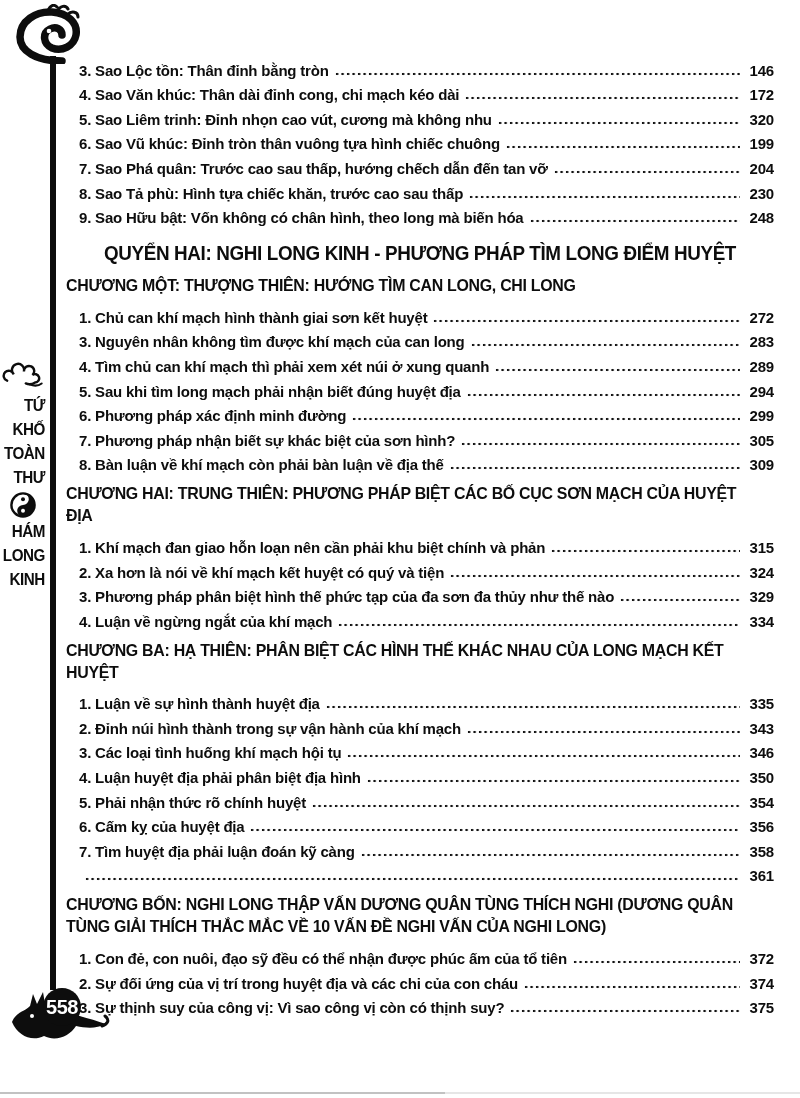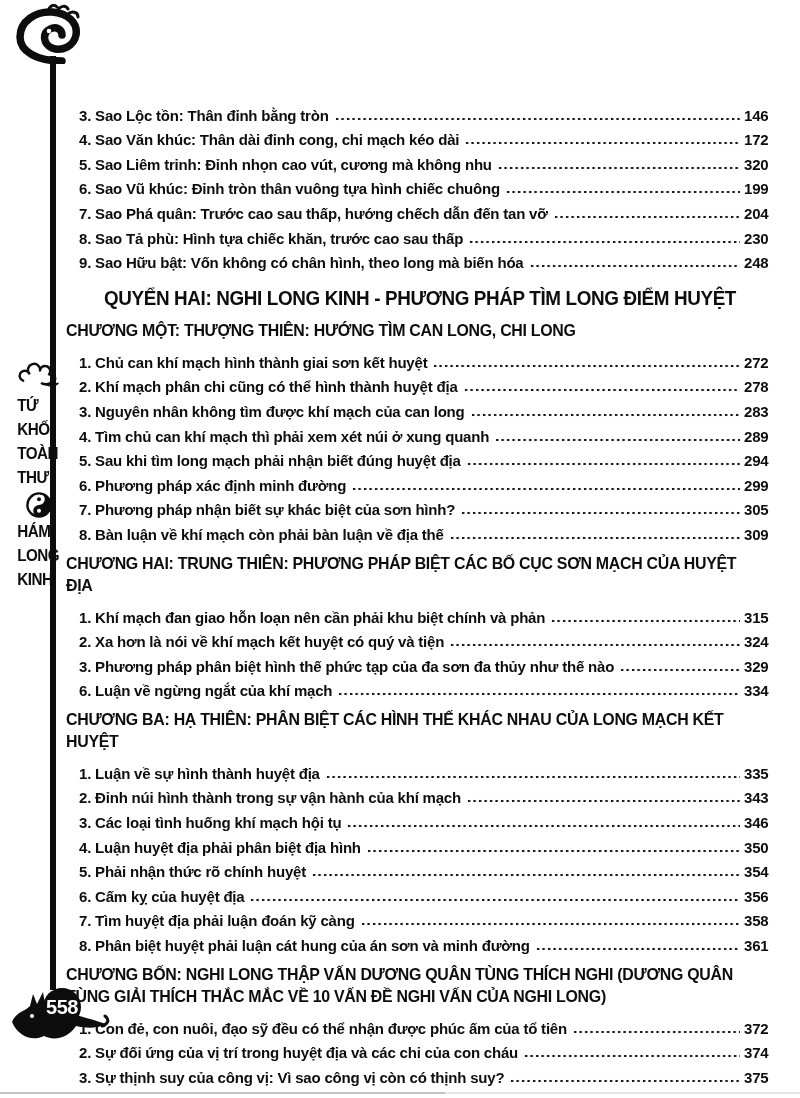--- a/index.html
+++ b/index.html
@@ -17,42 +17,42 @@
   .bottom-dragon{position:absolute;left:6px;top:986px;}
   .page-badge{
     position:absolute;left:43px;top:988px;width:38px;height:38px;border-radius:50%;
     background:#0d0d0d;color:#ffffff;display:flex;align-items:center;justify-content:center;
     font-size:20px;font-weight:bold;letter-spacing:-0.5px;z-index:3;
   }
   .bottom-rule-dark{position:absolute;left:0;top:1092px;width:445px;height:2px;background:#c2c2c2;}
   .bottom-rule-light{position:absolute;left:445px;top:1092px;width:430px;height:2px;background:#e6e6e6;}
 
   
-  .spine-label{position:absolute;left:16px;top:362px;width:46px;text-align:left;z-index:2;}
+  .spine-label{position:absolute;left:0;top:362px;width:46px;text-align:right;z-index:2;}
   .spine-ornament{display:block;margin:0 auto 4px;}
   .spine-word{
     font-size:16px;font-weight:bold;line-height:24px;letter-spacing:-0.5px;
     transform:scaleX(0.95);
   }
   .yinyang{display:block;margin:2px auto 2px;}
 
   
-  .content{position:absolute;left:66px;top:54px;right:26px;margin-top:45px;}
+  .content{position:absolute;left:66px;top:54px;right:26px;}
   .toc-row{
     display:flex;align-items:flex-end;height:24.6px;
     font-size:15px;font-weight:bold;letter-spacing:-0.2px;
     padding-left:13px;
   }
   .entry-label{white-space:nowrap;}
   .leader{
     flex:1;align-self:flex-end;height:4px;margin:0 4px 3px 6px;min-width:12px;
     background-image:radial-gradient(circle at 2px 2px,#111 1.15px,transparent 1.55px);
     background-size:5.5px 4px;background-repeat:repeat-x;background-position:left bottom;
   }
-  .entry-page{white-space:nowrap;min-width:30px;}
+  .entry-page{white-space:nowrap;min-width:30px;text-align:right;}
 
   .part-title{
     text-align:center;font-size:20.5px;font-weight:bold;letter-spacing:-0.4px;
     margin:15px 0 9px;transform:scaleX(0.92);
   }
   .chapter-title{
     font-size:16.5px;font-weight:bold;letter-spacing:-0.3px;line-height:22px;
     margin:9px 0 5px;transform:scaleX(0.965);transform-origin:left center;
   }
   h1,h2{font-family:inherit;}
@@ -131,25 +131,20 @@
     <h1 class="part-title">QUYỂN HAI: NGHI LONG KINH - PHƯƠNG PHÁP TÌM LONG ĐIỂM HUYỆT</h1>
     <div>
         <section>
           <h2 class="chapter-title">CHƯƠNG MỘT: THƯỢNG THIÊN: HƯỚNG TÌM CAN LONG, CHI LONG</h2>
           <div class="toc-row">
             <span class="entry-label">1. Chủ can khí mạch hình thành giai sơn kết huyệt</span>
             <span class="leader"></span>
             <span class="entry-page">272</span>
           </div>
           <div class="toc-row">
-            <span class="entry-label">2. Khí mạch phân chi cũng có thể hình thành huyệt địa</span>
-            <span class="leader"></span>
-            <span class="entry-page">278</span>
-          </div>
-          <div class="toc-row">
             <span class="entry-label">3. Nguyên nhân không tìm được khí mạch của can long</span>
             <span class="leader"></span>
             <span class="entry-page">283</span>
           </div>
           <div class="toc-row">
             <span class="entry-label">4. Tìm chủ can khí mạch thì phải xem xét núi ở xung quanh</span>
             <span class="leader"></span>
             <span class="entry-page">289</span>
           </div>
           <div class="toc-row">
@@ -184,21 +179,21 @@
             <span class="entry-label">2. Xa hơn là nói về khí mạch kết huyệt có quý và tiện</span>
             <span class="leader"></span>
             <span class="entry-page">324</span>
           </div>
           <div class="toc-row">
             <span class="entry-label">3. Phương pháp phân biệt hình thế phức tạp của đa sơn đa thủy như thế nào</span>
             <span class="leader"></span>
             <span class="entry-page">329</span>
           </div>
           <div class="toc-row">
-            <span class="entry-label">6. Luận về ngừng ngắt của khí mạch</span>
+            <span class="entry-label">4. Luận về ngừng ngắt của khí mạch</span>
             <span class="leader"></span>
             <span class="entry-page">334</span>
           </div>
         </section>
         <section>
           <h2 class="chapter-title">CHƯƠNG BA: HẠ THIÊN: PHÂN BIỆT CÁC HÌNH THẾ KHÁC NHAU CỦA LONG MẠCH KẾT HUYỆT</h2>
           <div class="toc-row">
             <span class="entry-label">1. Luận về sự hình thành huyệt địa</span>
             <span class="leader"></span>
             <span class="entry-page">335</span>
@@ -227,21 +222,20 @@
             <span class="entry-label">6. Cấm kỵ của huyệt địa</span>
             <span class="leader"></span>
             <span class="entry-page">356</span>
           </div>
           <div class="toc-row">
             <span class="entry-label">7. Tìm huyệt địa phải luận đoán kỹ càng</span>
             <span class="leader"></span>
             <span class="entry-page">358</span>
           </div>
           <div class="toc-row">
-            <span class="entry-label">8. Phân biệt huyệt phải luận cát hung của án sơn và minh đường</span>
             <span class="leader"></span>
             <span class="entry-page">361</span>
           </div>
         </section>
         <section>
           <h2 class="chapter-title">CHƯƠNG BỐN: NGHI LONG THẬP VẤN DƯƠNG QUÂN TÙNG THÍCH NGHI (DƯƠNG QUÂN TÙNG GIẢI THÍCH THẮC MẮC VỀ 10 VẤN ĐỀ NGHI VẤN CỦA NGHI LONG)</h2>
           <div class="toc-row">
             <span class="entry-label">1. Con đẻ, con nuôi, đạo sỹ đều có thể nhận được phúc ấm của tổ tiên</span>
             <span class="leader"></span>
             <span class="entry-page">372</span>

